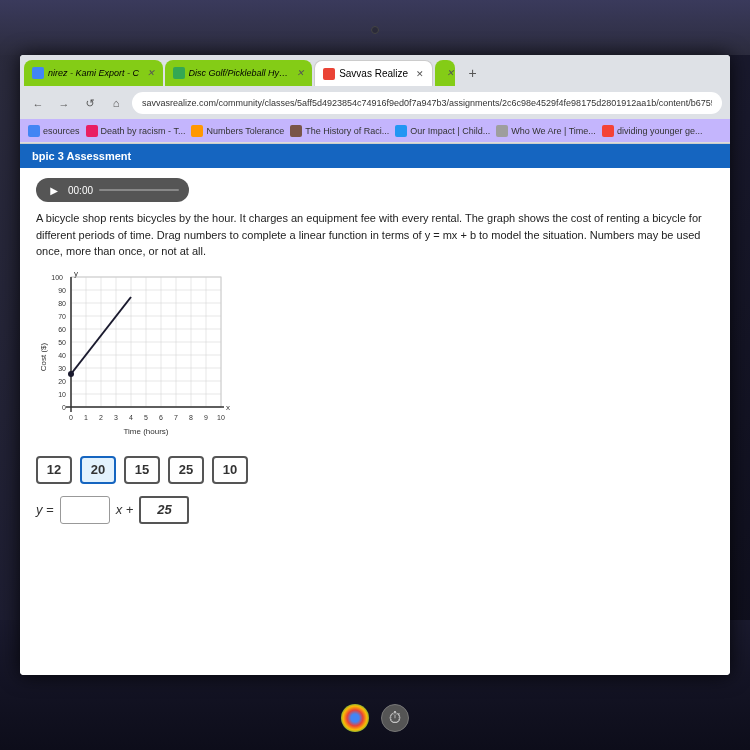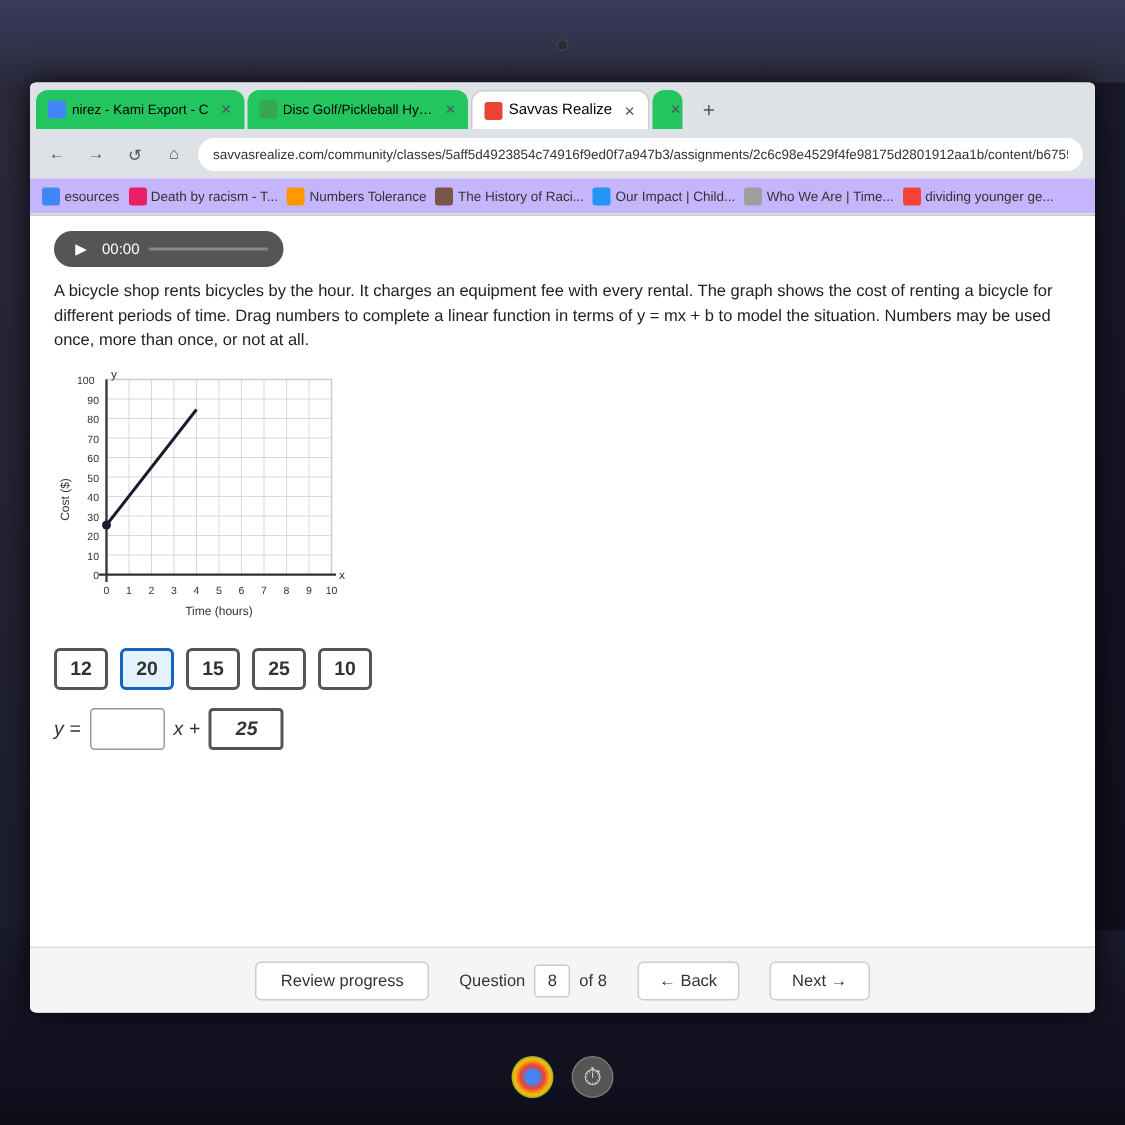--- a/index.html
+++ b/index.html
@@ -62,21 +62,22 @@
       overflow: hidden;
     }
 
     .tab.active {
       background: #fff;
       border: 1px solid #ccc;
       border-bottom: none;
     }
 
     .tab.inactive {
-      background: #22c55e;
+      background: #84cc16;
+      font-style: italic;
     }
 
     .tab-close {
       font-size: 9px;
       color: #555;
       cursor: pointer;
       margin-left: 4px;
     }
 
     .tab-favicon {
@@ -483,20 +484,23 @@
       </div>
       <div class="bookmark-item">
         <div class="bookmark-icon" style="background:#f44336"></div>
         <span>dividing younger ge...</span>
       </div>
     </div>
   </div>
 
   <div class="page-content">
 
+    <div class="page-header">
+      <span>bpic 3 Assessment</span>
+    </div>
 
     <div class="content-area">
       
       <div class="audio-player">
         <button class="play-btn">▶</button>
         <span>00:00</span>
         <div class="audio-line"></div>
       </div>
 
       
@@ -598,32 +602,20 @@
       <div class="equation-row">
         <span>y =</span>
         <div class="eq-box"></div>
         <span>x +</span>
         <div class="eq-filled">
           <span>25</span>
         </div>
       </div>
     </div>
 
-    <div class="bottom-nav">
-      <button class="review-btn">Review progress</button>
-      <div class="question-counter">
-        <span>Question</span>
-        <div class="q-num-box">
-          <span>8</span>
-        </div>
-        <span>of 8</span>
-      </div>
-      <button class="back-btn">← Back</button>
-      <button class="next-btn">Next →</button>
-    </div>
   </div>
 </div>
 
 <div class="taskbar">
   <div class="taskbar-icon" style="background:radial-gradient(circle, #4285f4 20%, #ea4335 40%, #fbbc04 60%, #34a853 80%)">
   </div>
   <div class="taskbar-icon" style="background:#555;border:1px solid #777">
     <span style="font-size:16px;color:#ddd">⏱</span>
   </div>
 </div>

